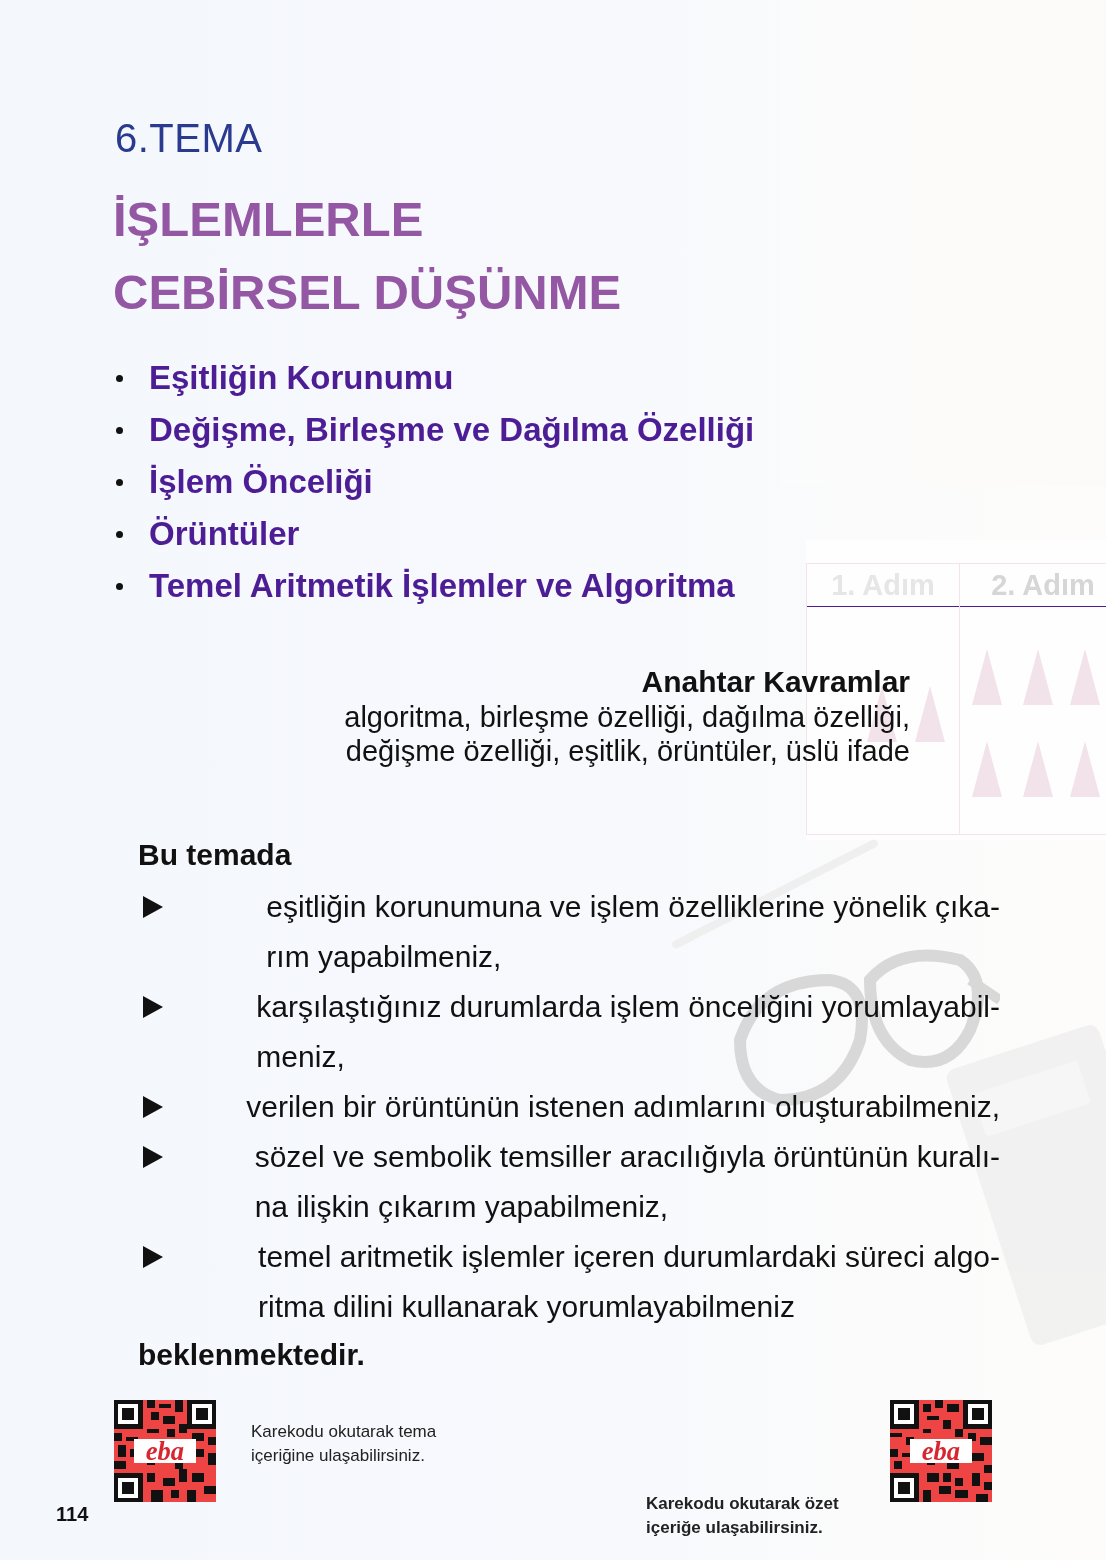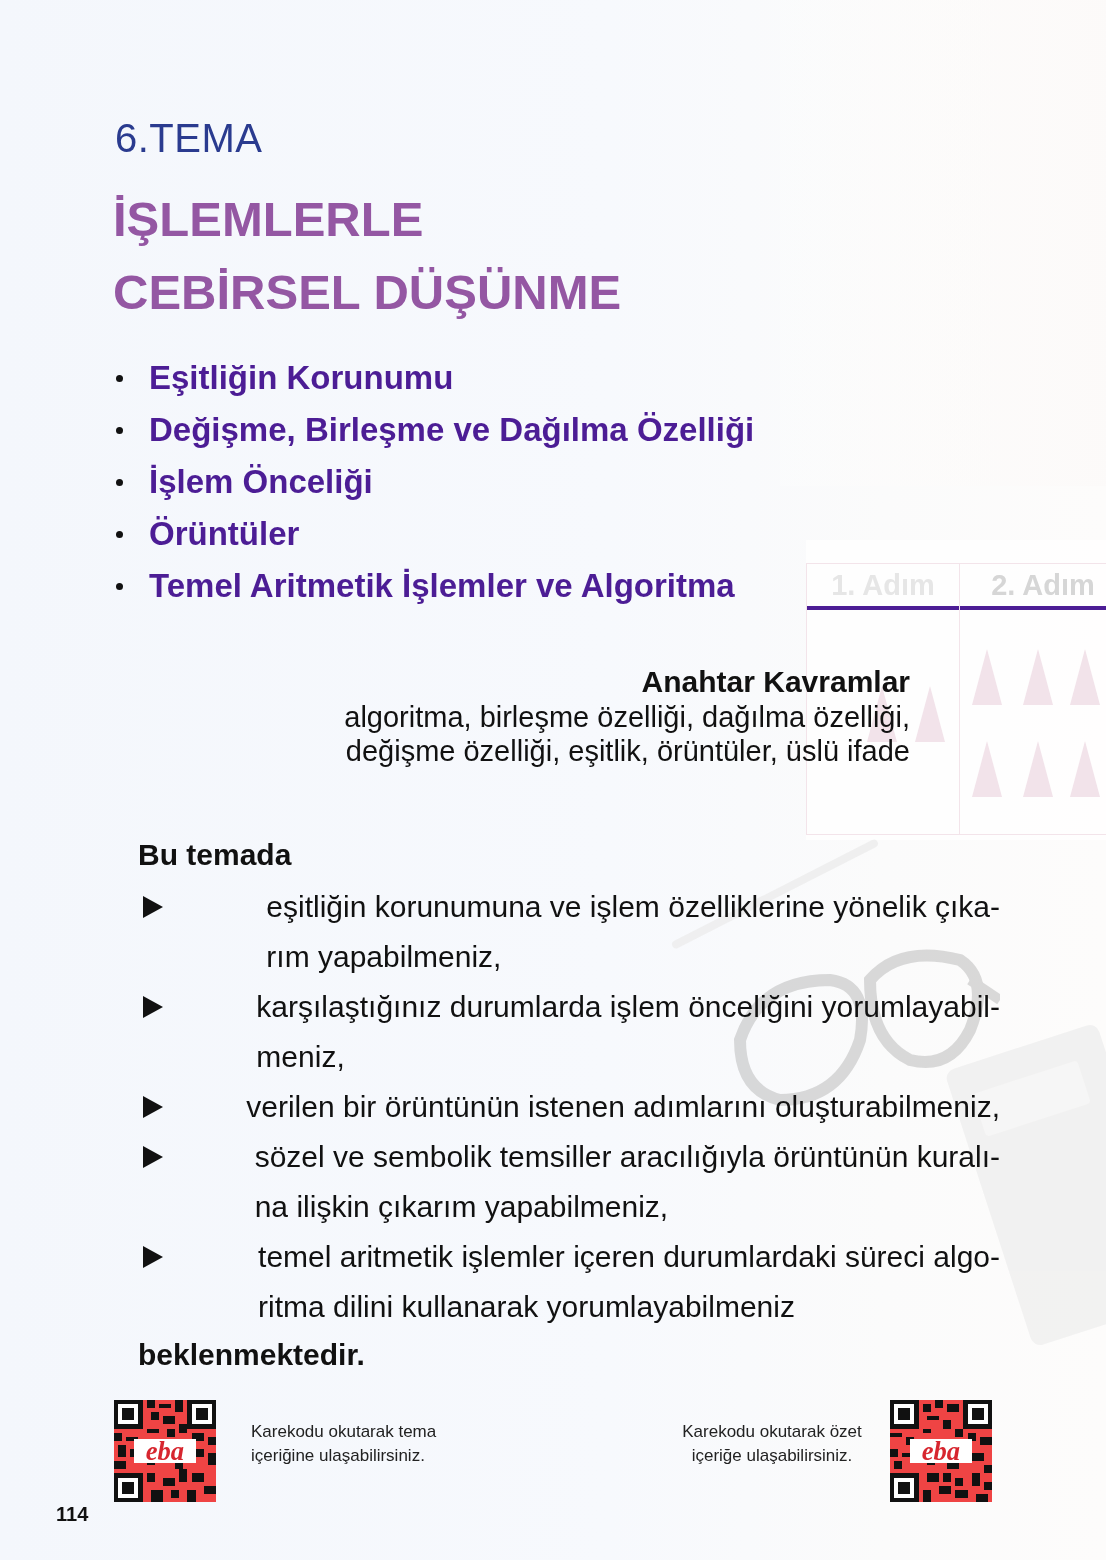--- a/index.html
+++ b/index.html
@@ -10,21 +10,21 @@
   }
   .bg-panel-top { position:absolute; left:780px; top:0; width:326px; height:486px;
     background: linear-gradient(90deg, rgba(255,255,255,0.2), rgba(252,250,249,0.9)); }
   .bg-panel-mid { position:absolute; left:806px; top:540px; width:300px; height:300px;
     background: rgba(255,255,255,0.7); }
   .step-table { position:absolute; left:806px; top:563px; width:320px; height:270px;
     border:1px solid #f3e4ea; display:flex; }
   .step-col { position:relative; border-right:1px solid #f3e4ea; }
   .step-col.c1 { width:153px; }
   .step-col.c2 { width:167px; }
-  .step-head { height:42px; border-bottom:4px solid #4c1d95; display:flex; align-items:center; justify-content:center;
+  .step-head { height:42px; border-bottom:1px solid #4c1d95; display:flex; align-items:center; justify-content:center;
     font-weight:bold; font-size:29px; color:#e6e6e6; }
   .step-col.c2 .step-head { color:#d6d6d6; }
   .tri { position:absolute; width:0; height:0; border-left:15px solid transparent; border-right:15px solid transparent;
     border-bottom:56px solid #f2e3ea; }
   .glasses { position:absolute; left:720px; top:940px; width:280px; height:180px; opacity:0.35; }
   .calc { position:absolute; left:985px; top:1040px; width:160px; height:290px; background:#e9e9e9; opacity:0.55;
     transform: rotate(-18deg); border-radius:10px; }
   .calc .screen { position:absolute; left:20px; top:30px; width:110px; height:45px; background:#f2f2f2; border-radius:4px; }
   .pen { position:absolute; left:660px; top:890px; width:230px; height:8px; background:#ececec; transform:rotate(-27deg); border-radius:4px; opacity:0.8; }
 
@@ -159,21 +159,21 @@
     <path d="M8 0h2v2h-2zM11 1h3v1h-3zM15 0h2v3h-2zM9 3h2v2h-2zM12 4h3v2h-3zM8 7h3v1h-3zM13 7h2v2h-2zM16 6h2v2h-2zM0 8h2v2h-2zM3 9h3v1h-3zM19 8h3v2h-3zM23 9h2v2h-2zM1 11h2v3h-2zM4 12h2v2h-2zM20 12h2v2h-2zM23 13h2v3h-2zM0 15h3v2h-3zM8 18h2v2h-2zM12 19h3v2h-3zM16 17h2v3h-2zM19 18h3v2h-3zM22 21h3v2h-3zM9 22h3v3h-3zM14 22h2v2h-2zM18 22h2v3h-2zM8 14h2v2h-2zM15 15h2v2h-2z" fill="#111"></path>
     <rect x="5" y="9.5" width="15" height="6" fill="#fff"></rect>
     <text x="12.5" y="14.6" font-size="6.5" font-style="italic" font-weight="bold" text-anchor="middle" fill="#d7262f" font-family="Liberation Serif, serif">eba</text>
   </svg>
 </div>
 <div class="qrtext" style="left:225px;top:1420px;">
   <div>Karekodu okutarak tema</div>
   <div>içeriğine ulaşabilirsiniz.</div>
 </div>
 
-<div class="qrtext" style="left:620px;top:1420px;width:252px;text-align:center;">
+<div class="qrtext" style="left:620px;top:1492px;width:252px;text-align:left;font-weight:bold;">
   <div>Karekodu okutarak özet</div>
   <div>içeriğe ulaşabilirsiniz.</div>
 </div>
 <div class="qr" style="left:890px;top:1400px;">
   <svg viewBox="0 0 25 25" shape-rendering="crispEdges">
     <rect x="0" y="0" width="7" height="7" fill="#111"></rect>
       <rect x="1" y="1" width="5" height="5" fill="#fff"></rect>
       <rect x="2" y="2" width="3" height="3" fill="#111"></rect>
     <rect x="18" y="0" width="7" height="7" fill="#111"></rect>
       <rect x="19" y="1" width="5" height="5" fill="#fff"></rect>

